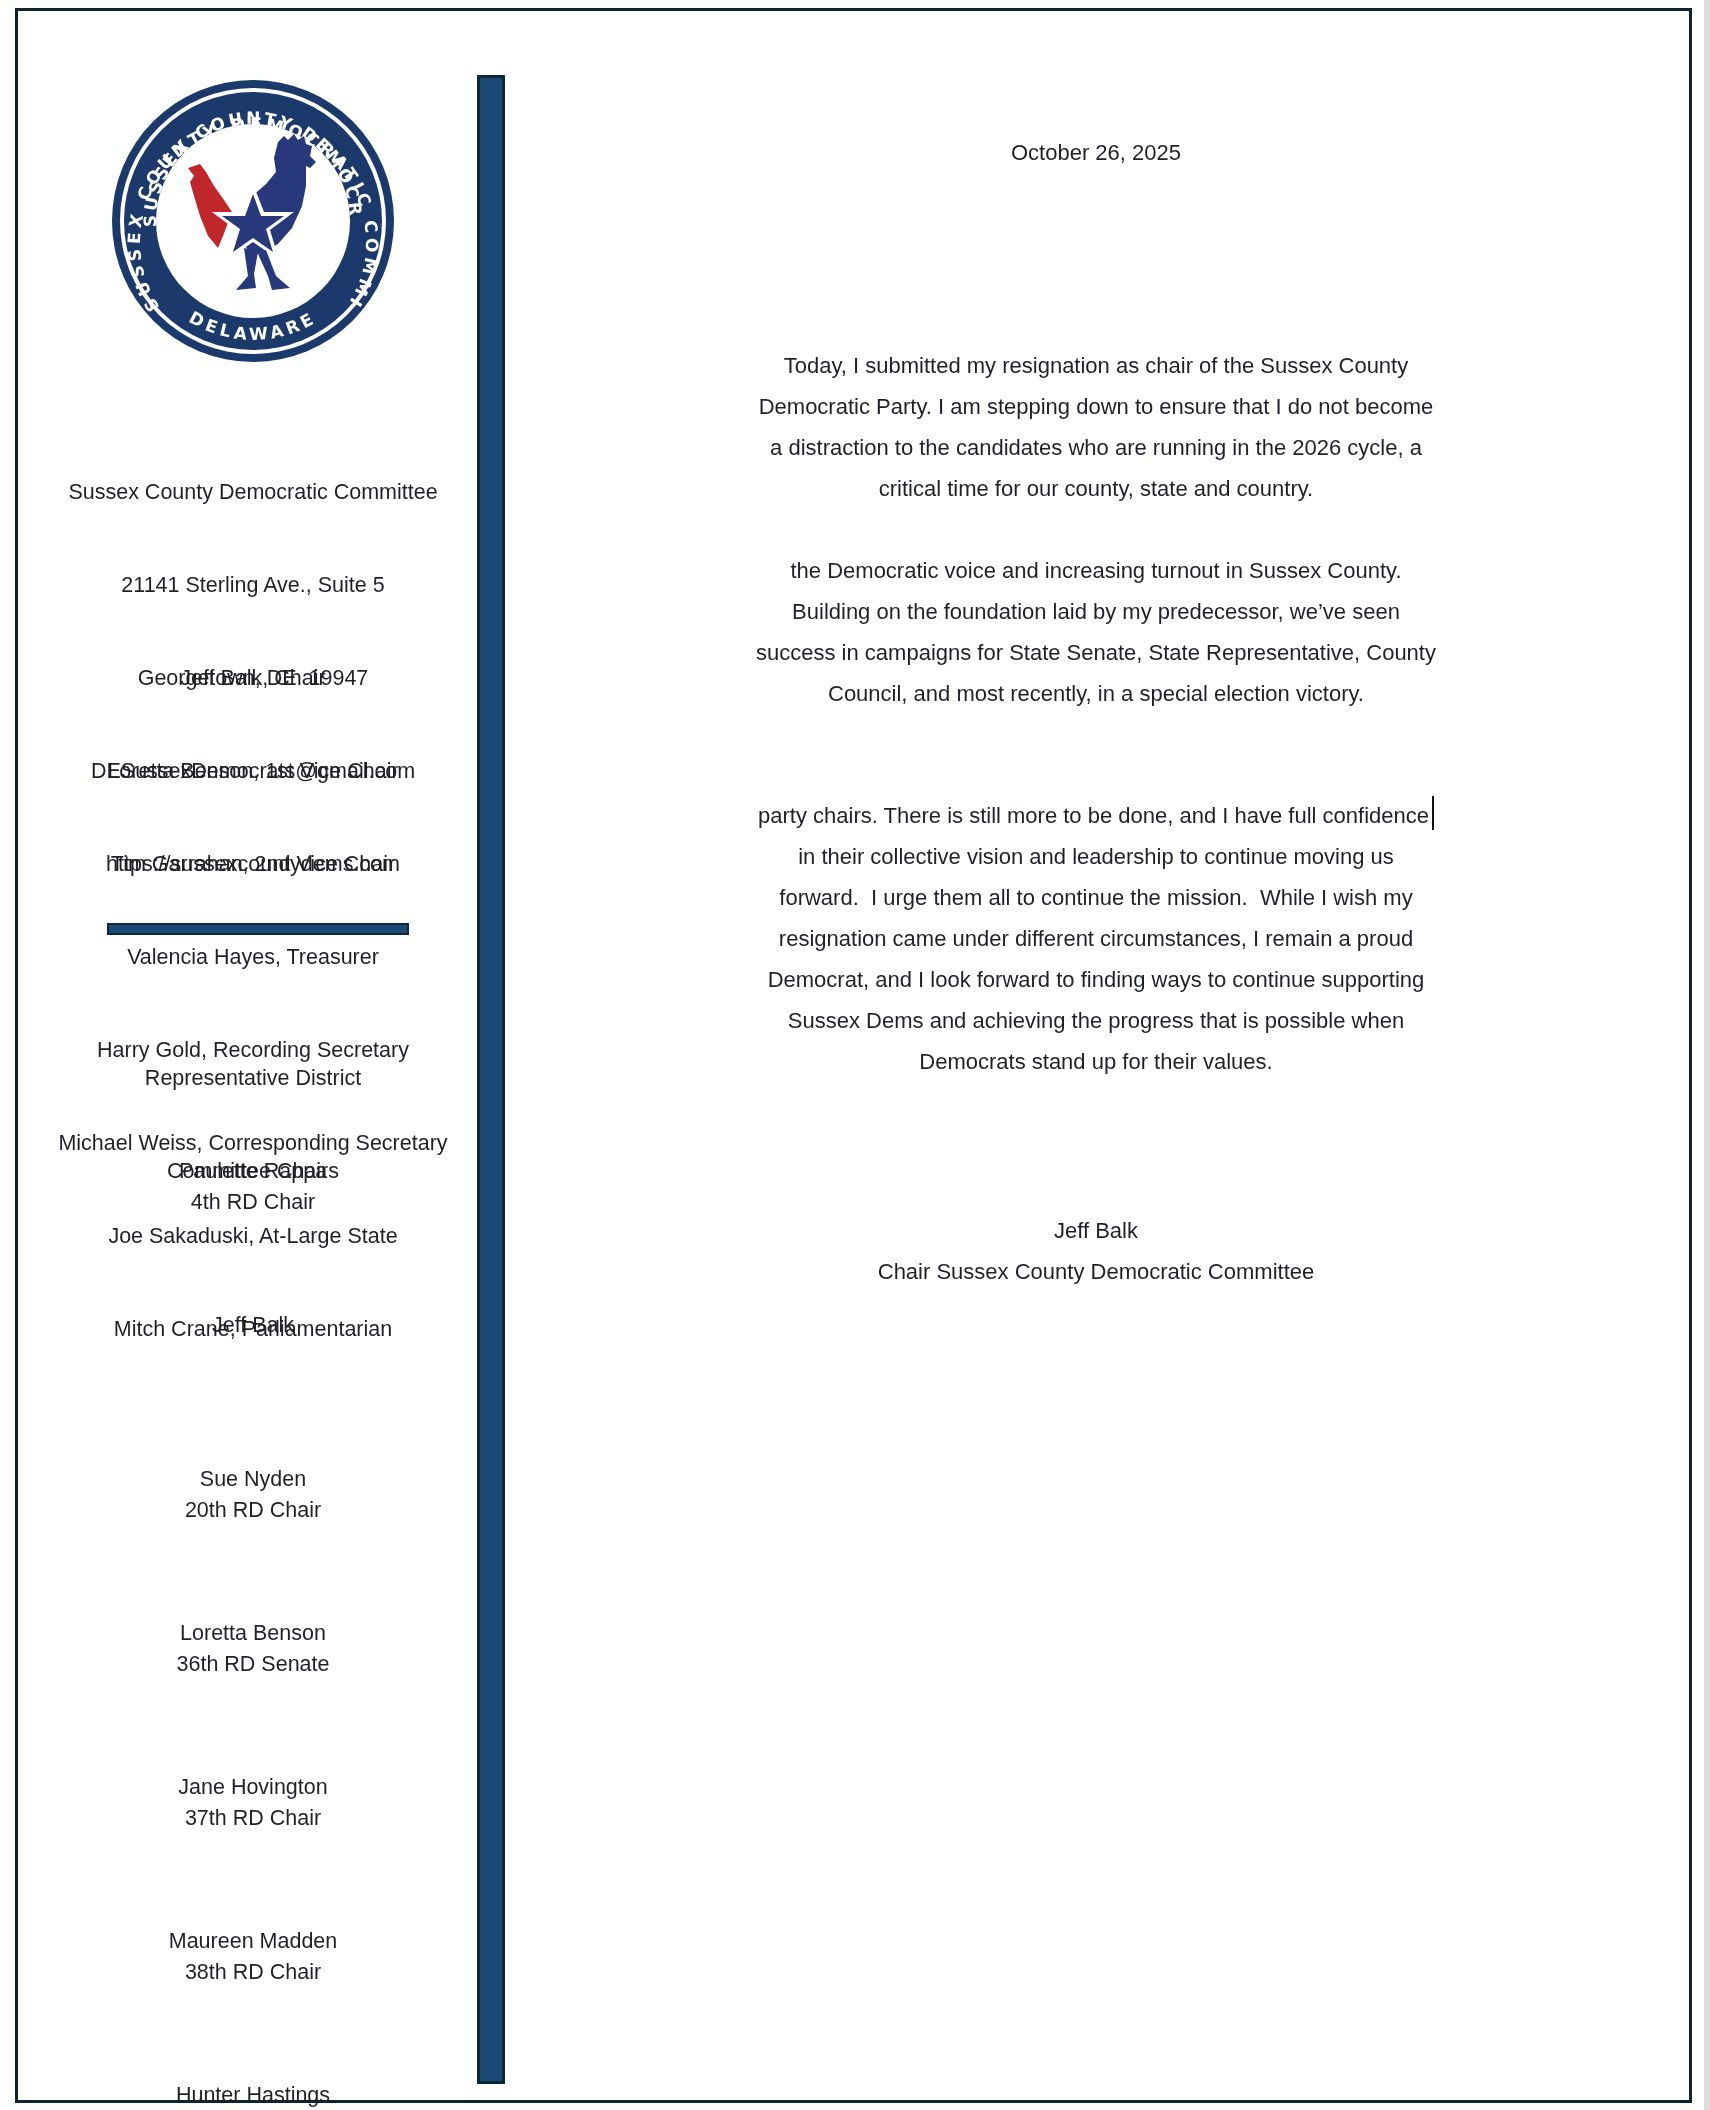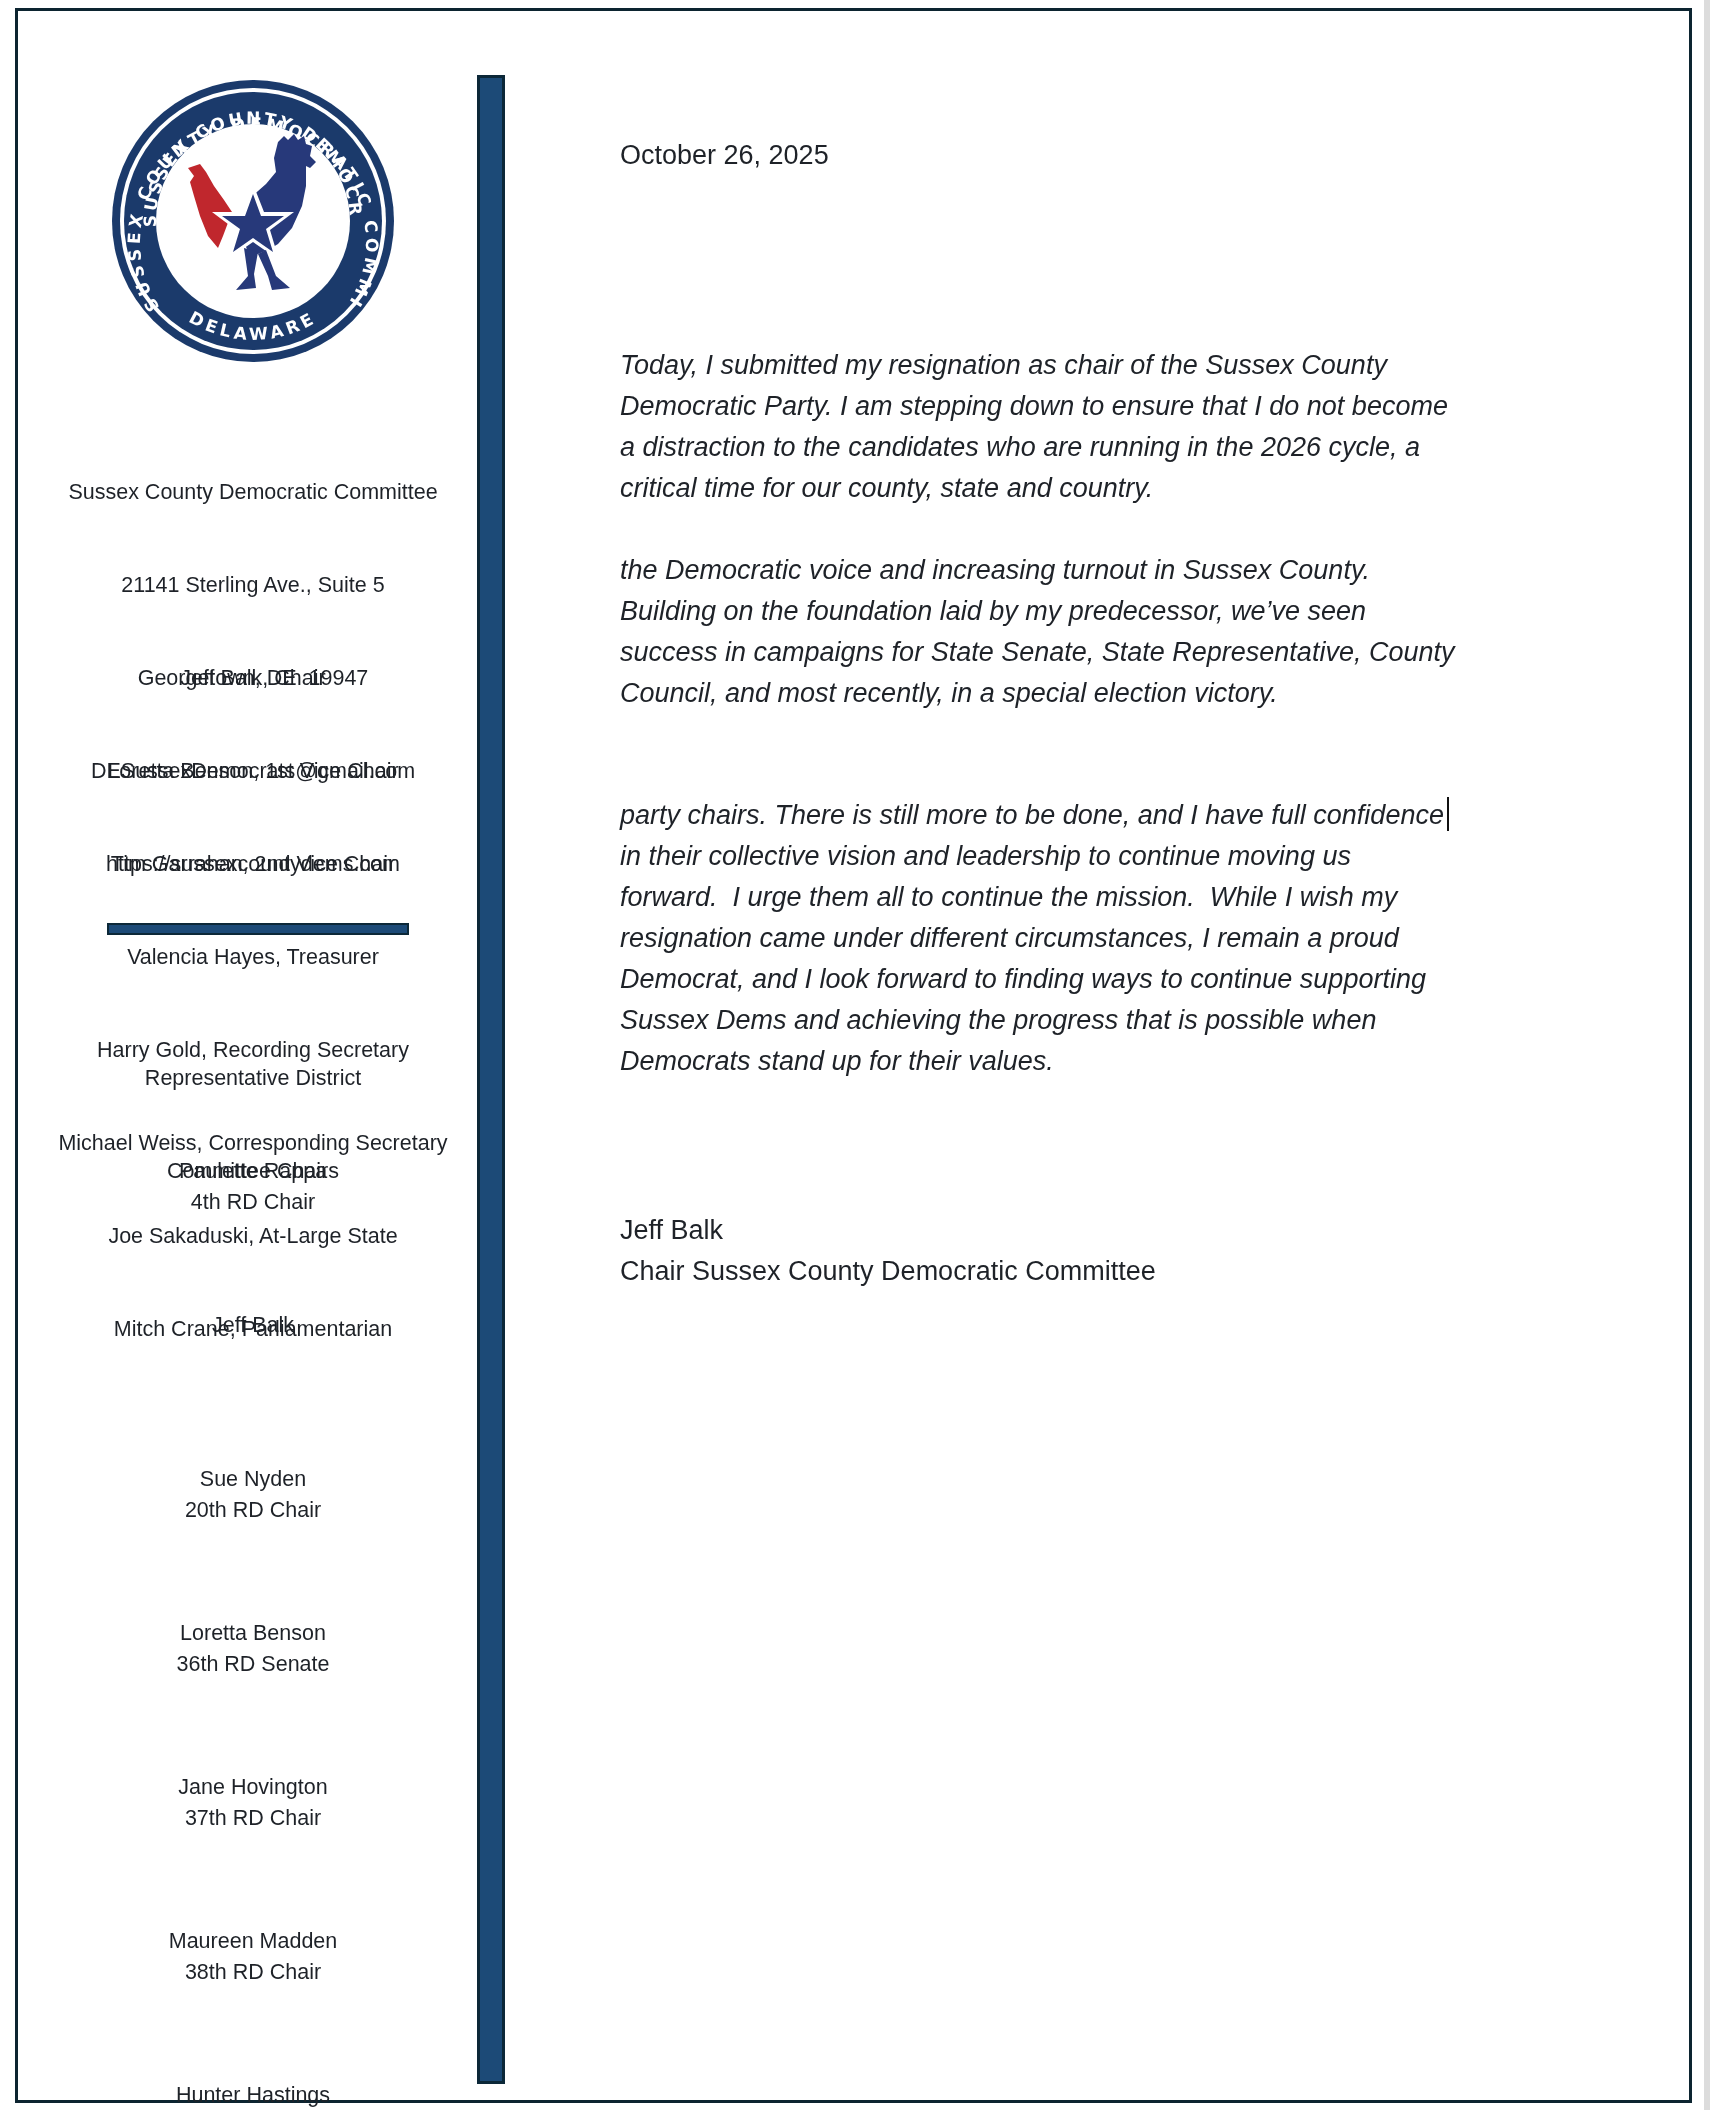--- a/index.html
+++ b/index.html
@@ -27,24 +27,24 @@
   .sidebar-block {
     position: absolute; left: 20px; width: 466px; text-align: center;
     font-size: 21.5px; line-height: 31px; white-space: pre;
   }
   .contact { top: 415px; }
   .officers { top: 601px; }
   .rd-heading { top: 1001px; }
   .rd-list { top: 1094px; }
   .rd-item { height: 92px; }
 
-  .letter { position: absolute; left: 620px; width: 1000px; font-size: 27px; }
+  .letter { position: absolute; left: 596px; width: 1000px; font-size: 22px; text-align: center; }
   .date { top: 140px; }
   .para { line-height: 41px; }
-  .para .line { display: block; white-space: pre; height: 41px; font-style: italic; }
+  .para .line { display: block; white-space: pre; height: 41px; }
   .p1 { top: 345px; }
   .p2 { top: 550px; }
   .p3 { top: 795px; }
   .signature { top: 1210px; line-height: 41px; }
   .signature div { white-space: pre; }
   .caret {
     display: inline-block; width: 2px; height: 34px; background: #111;
     vertical-align: -7px; margin-left: 3px;
   }
 </style>

